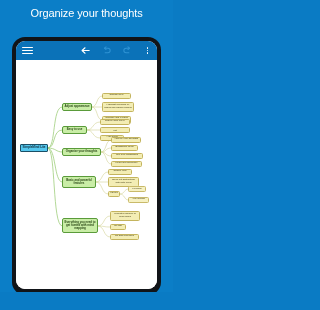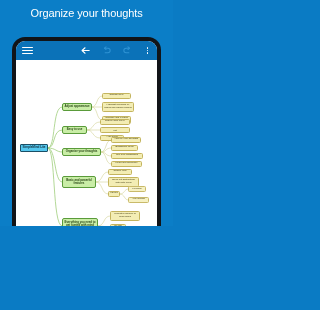--- a/index.html
+++ b/index.html
@@ -12,21 +12,21 @@
     width: 173px;
     height: 310px;
     overflow: hidden;
     font-family: "Liberation Sans", sans-serif;
     -webkit-font-smoothing: antialiased;
   }
 
   #screen {
     position: relative;
     width: 173px;
-    height: 226px;
+    height: 292px;
     background: #0b7ec7;
     overflow: hidden;
   }
 
   
   #promo-headline {
     position: absolute;
     top: 7px;
     left: 0;
     width: 173px;

